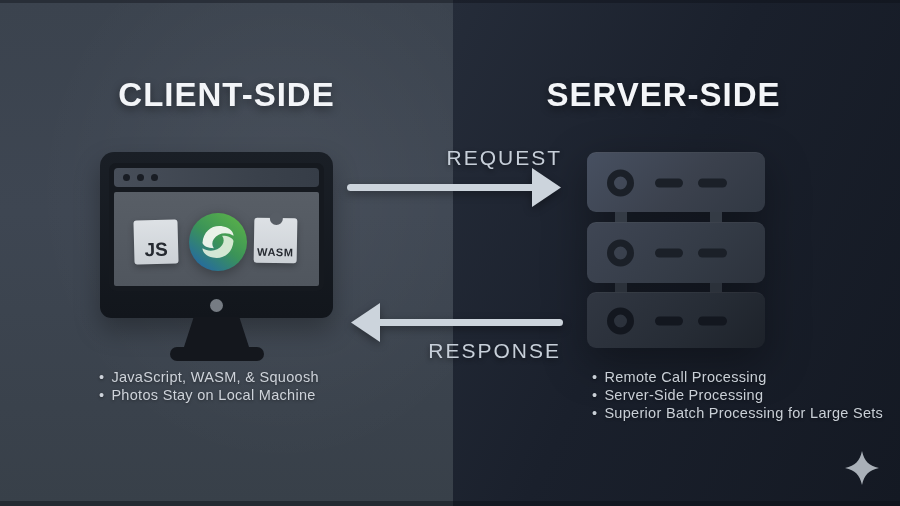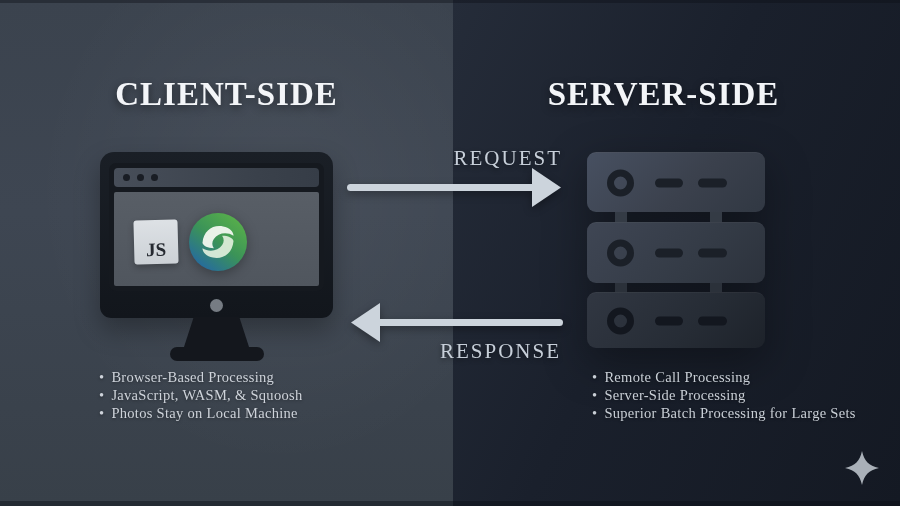--- a/index.html
+++ b/index.html
@@ -1,18 +1,18 @@
 <!DOCTYPE html>
 <html><head>
 <meta charset="utf-8">
 <style>
   html,body{margin:0;padding:0;background:#10141b;}
   .stage{
     position:relative;width:900px;height:506px;overflow:hidden;
-    font-family:Liberation Serif, serif;
+    font-family:Liberation Sans, sans-serif;
   }
   
   .panel{position:absolute;top:0;height:506px;}
   .panel-left{
     left:0;width:453px;
     background:linear-gradient(180deg,#3b434e 0%,#3e4652 42%,#384049 100%);
   }
   .panel-left:after{
     content:"";position:absolute;inset:0;
     background:radial-gradient(ellipse at 62% 38%, rgba(255,255,255,0.05), rgba(255,255,255,0) 62%);
@@ -152,20 +152,24 @@
         <linearGradient id="sqg" x1="0.85" y1="0.05" x2="0.15" y2="0.95">
           <stop offset="0" stop-color="#59b04a"></stop>
           <stop offset="0.5" stop-color="#3b9358"></stop>
           <stop offset="1" stop-color="#2468a4"></stop>
         </linearGradient>
       </defs>
       <circle cx="28" cy="28" r="28" fill="url(#sqg)"></circle>
       <path d="M13 29 C14 17 23 11 33 13 C39 14 43 18 43 22 C37 18 28 19 24 25 C22 28 22 31 24 34 C18 34 14 32 13 29 Z" fill="#f2f7f0" opacity="0.95"></path>
       <path d="M43 27 C42 39 33 45 23 43 C17 42 13 38 13 34 C19 38 28 37 32 31 C34 28 34 25 32 22 C38 22 42 24 43 27 Z" fill="#e4f1e0" opacity="0.9"></path>
     </svg>
+    <div class="badge wasm-badge">
+      <span class="wasm-notch"></span>
+      <span>WASM</span>
+    </div>
     <div class="home-btn"></div>
   </div>
   <div class="stand-neck"></div>
   <div class="stand-base"></div>
 
   <div class="server-stack">
     <div class="connector conn-a1"></div>
     <div class="connector conn-a2"></div>
     <div class="connector conn-b1"></div>
     <div class="connector conn-b2"></div>
@@ -192,21 +196,20 @@
     <polygon points="187,3 216,22.5 187,42" fill="#ccd4dc"></polygon>
   </svg>
 
   <svg class="arrow-svg response-arrow" width="217" height="45" viewBox="0 0 217 45">
     <polygon points="30,3 1,22.5 30,42" fill="#ccd4dc"></polygon>
     <rect x="25" y="19" width="188" height="7" rx="3.5" fill="#ccd4dc"></rect>
   </svg>
   <div class="flow-label response-label">RESPONSE</div>
 
   <div class="bullet-list bullets-client">
-    <div class="bullet-line">Browser-Based Processing</div>
     <div class="bullet-line">JavaScript, WASM, &amp; Squoosh</div>
     <div class="bullet-line">Photos Stay on Local Machine</div>
   </div>
   <div class="bullet-list bullets-server">
     <div class="bullet-line">Remote Call Processing</div>
     <div class="bullet-line">Server-Side Processing</div>
     <div class="bullet-line">Superior Batch Processing for Large Sets</div>
   </div>
 
   <svg class="sparkle" viewBox="0 0 36 36">

